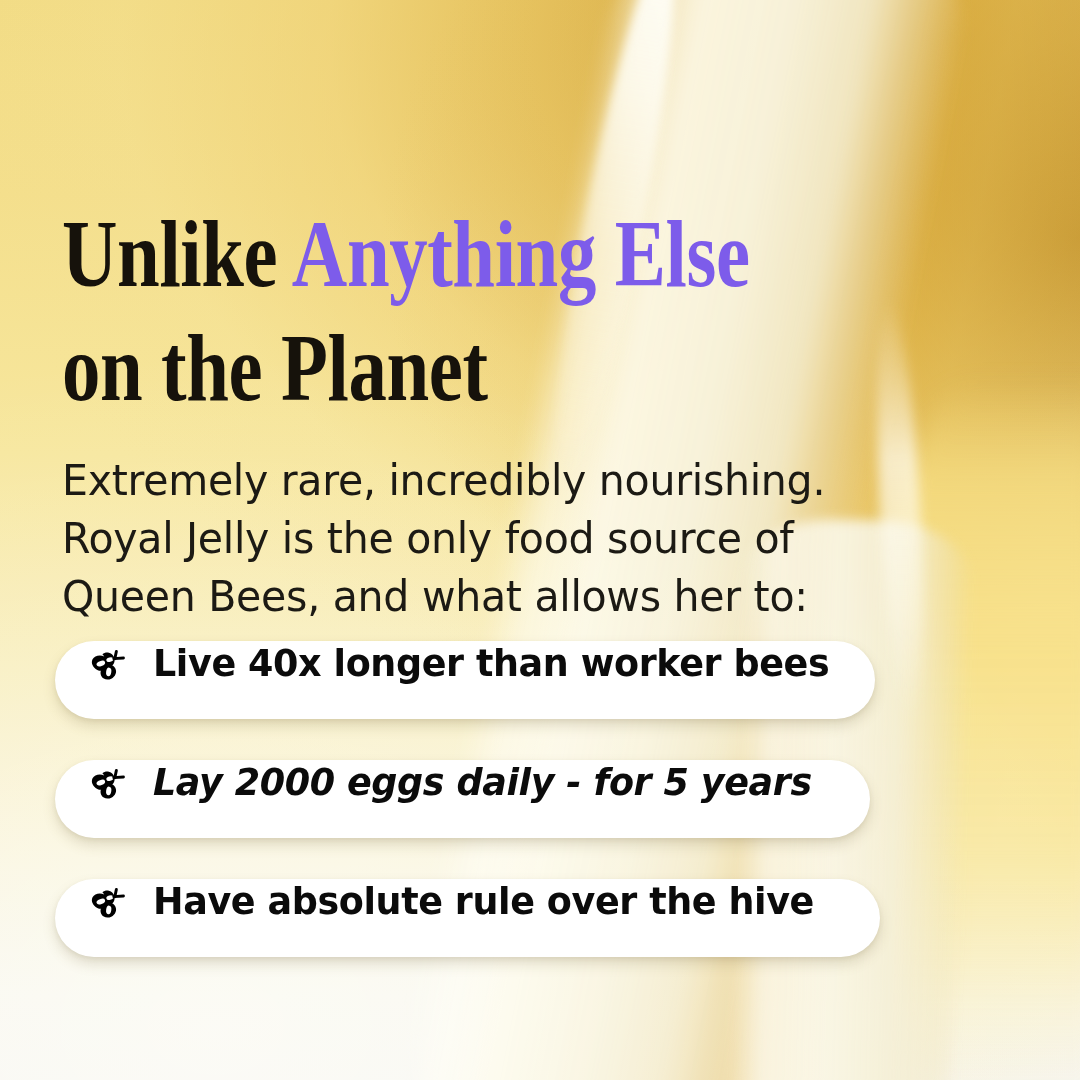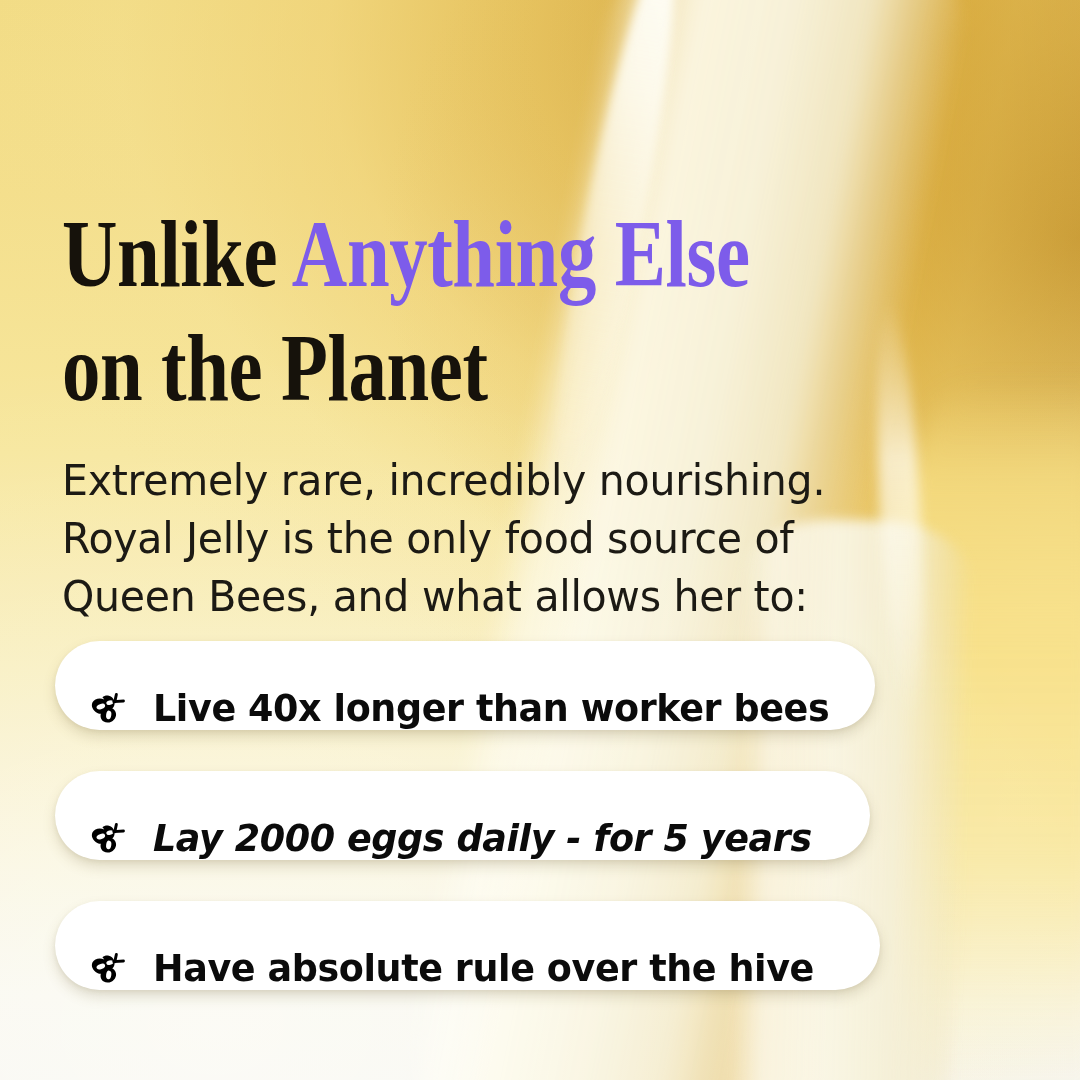--- a/index.html
+++ b/index.html
@@ -187,23 +187,23 @@
   .subcopy .sc-line{display:block;white-space:nowrap;}
 
   .pill-list{
     position:absolute;
     left:55px;top:641px;
     width:900px;
   }
 
   .pill{
     display:flex;
-    align-items:flex-end;
+    align-items:flex-start;
     box-sizing:border-box;
-    height:89px;
+    height:78px;
     margin-bottom:41px;
     padding:0 28px 0 30px;
     background:#FFFFFF;
     border-radius:46px;
     box-shadow:0 7px 13px rgba(120,105,60,0.20),
                0 2px 4px rgba(120,105,60,0.10);
   }
   .pill:last-child{margin-bottom:0;}
   .pill-1{width:820px;}
   .pill-2{width:815px;font-style:italic;}

